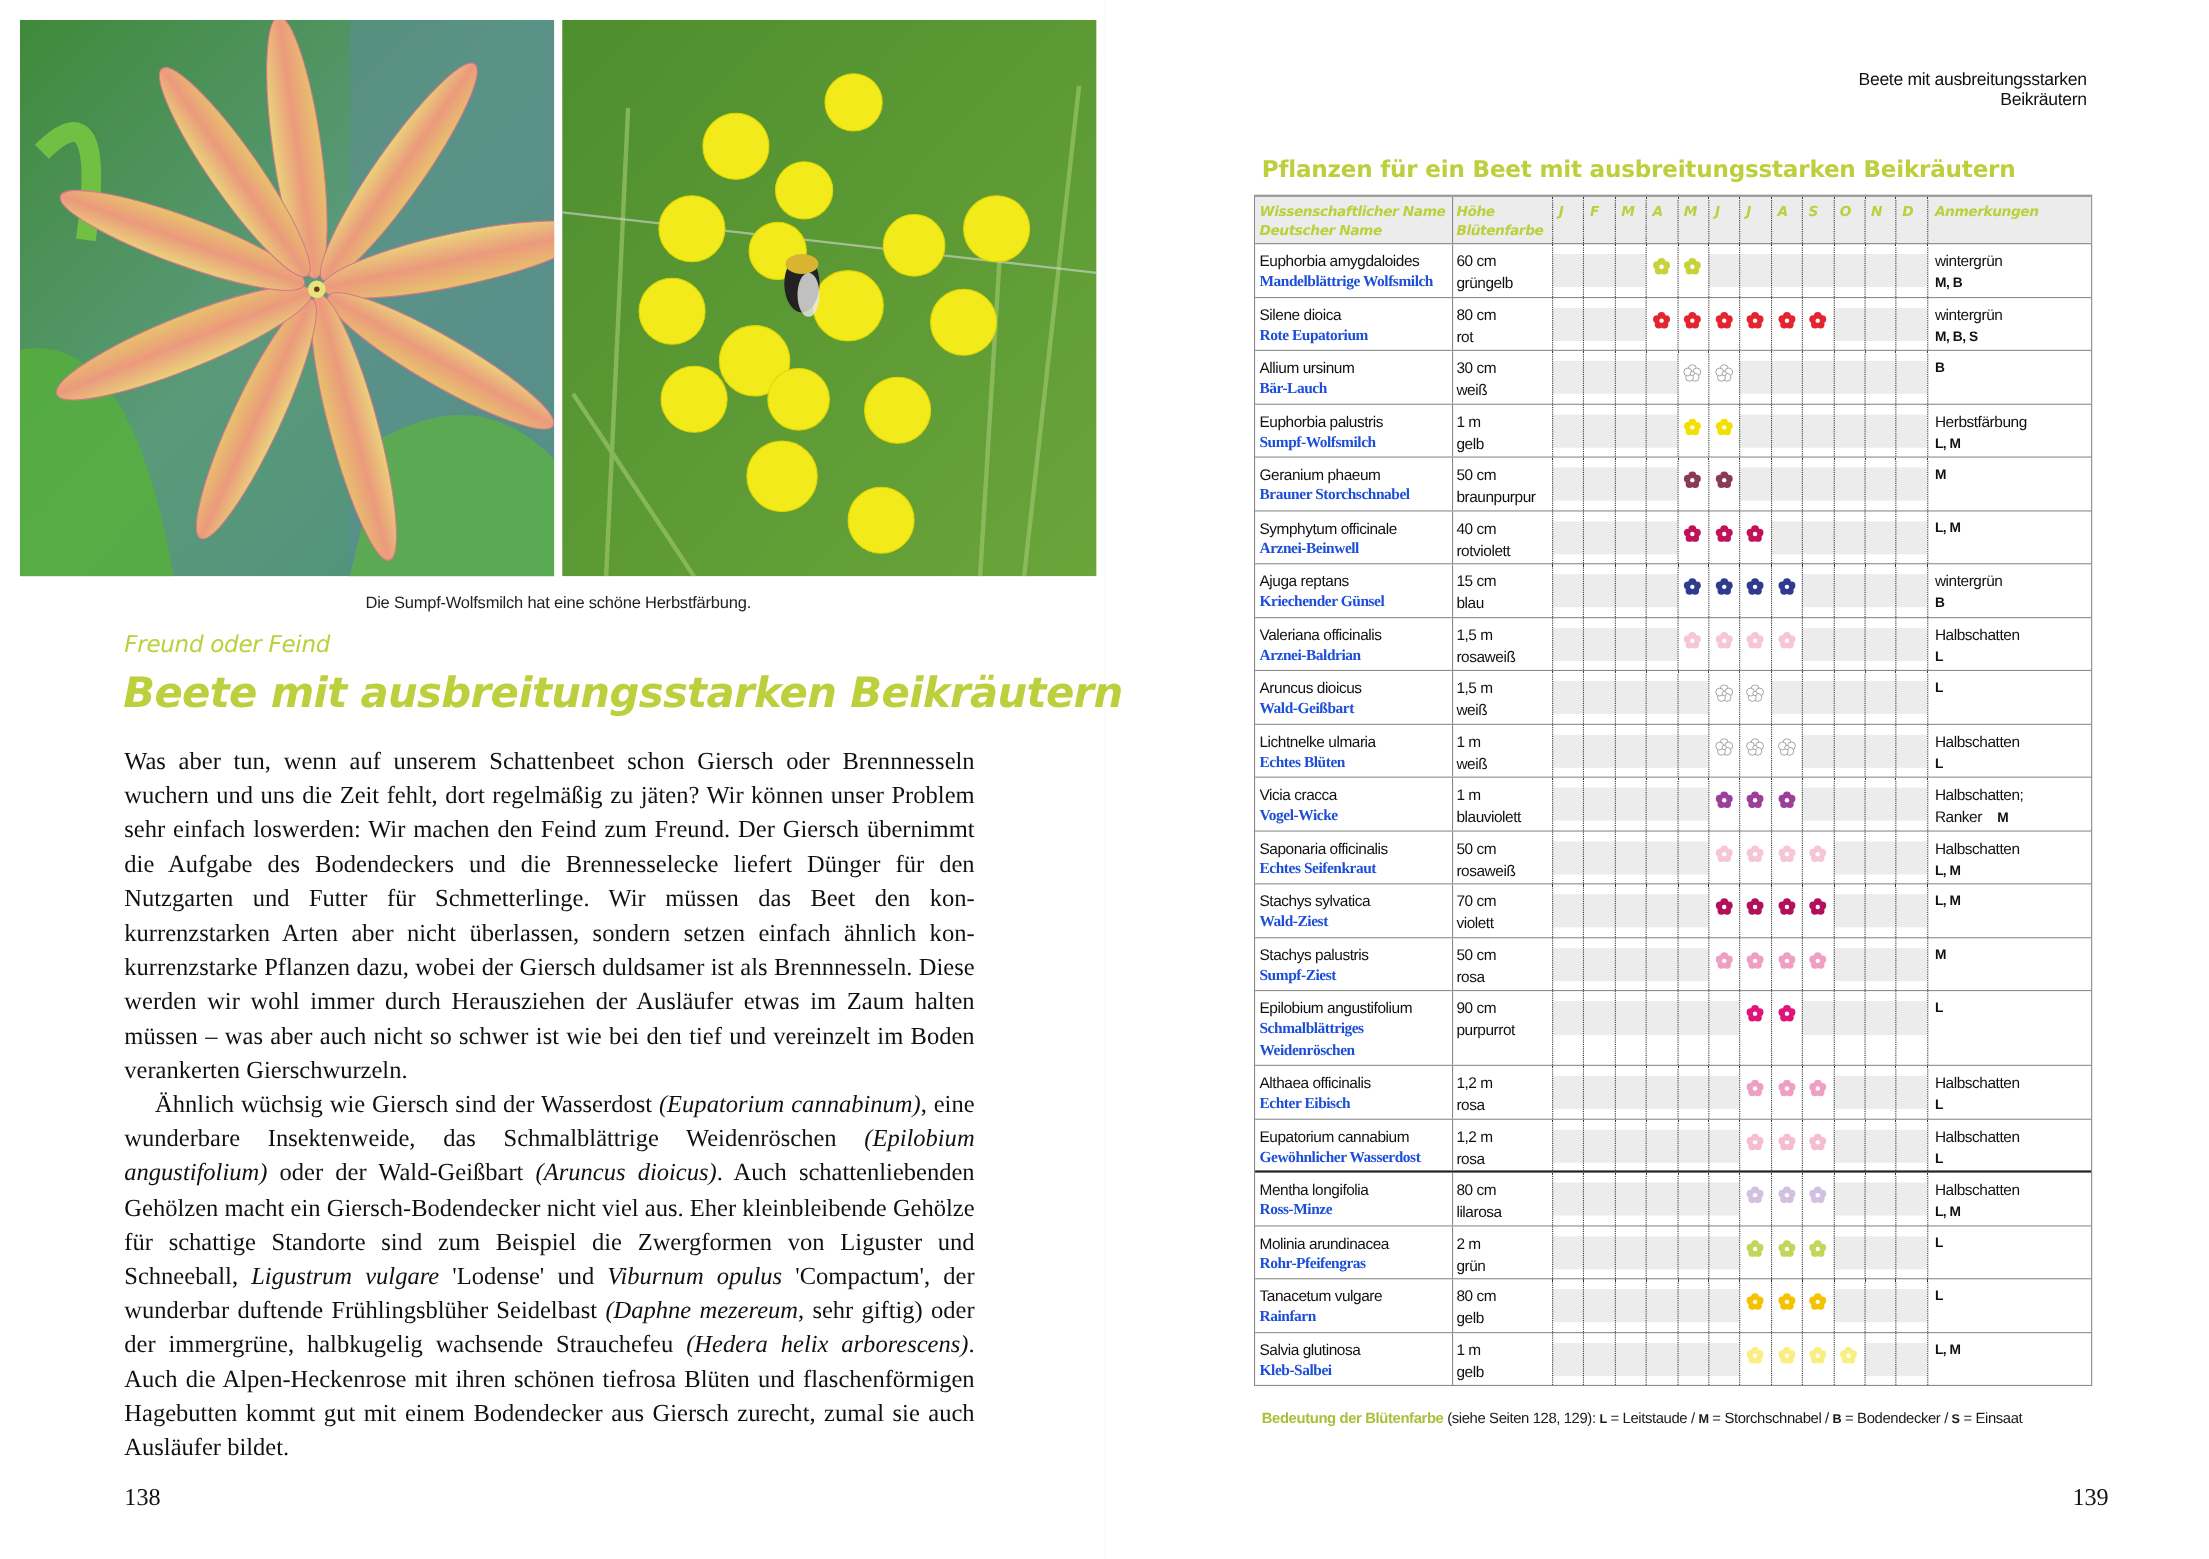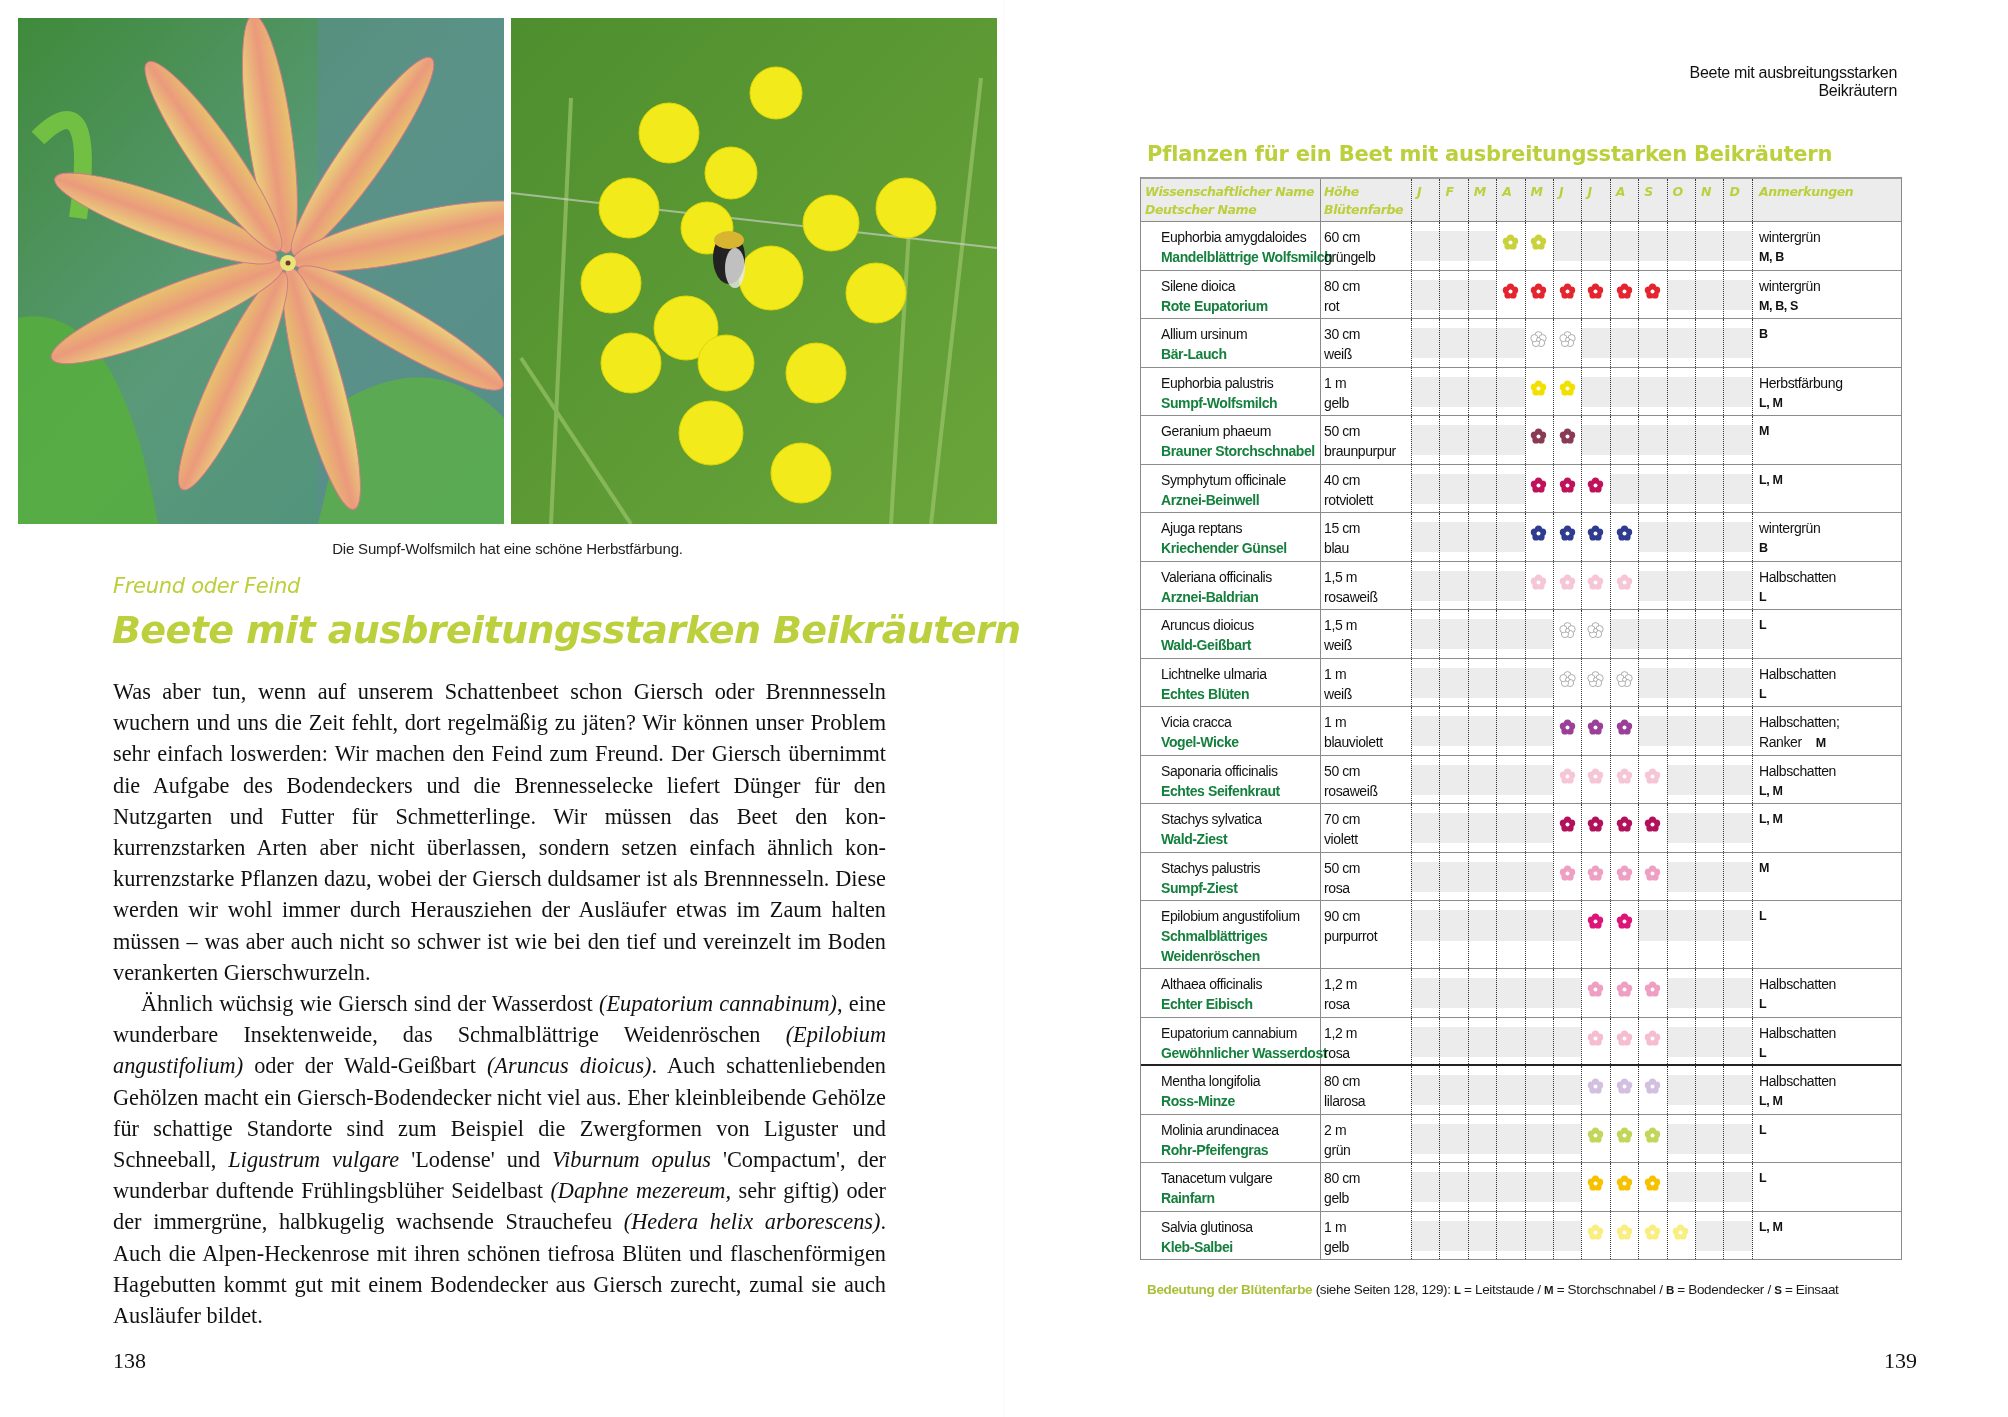--- a/index.html
+++ b/index.html
@@ -32,22 +32,22 @@
 
   .tbl { position:absolute; left:1140px; top:177px; width:760px; }
   .tbl-header { position:relative; height:45px; background:#ececec; border-top:2px solid #9a9a9a; border-bottom:1.5px solid #8a8a8a; box-sizing:border-box; }
   .hdr-cell { position:absolute; top:4px; font-size:12.5px; font-style:italic; font-weight:bold; color:#bccf3c; line-height:18px; font-family:"DejaVu Sans", sans-serif; letter-spacing:-0.4px; }
   .month-hdr { position:absolute; top:5px; width:28px; text-align:left; padding-left:6px; box-sizing:border-box; font-size:12.5px; font-style:italic; font-weight:bold; color:#bccf3c; font-family:"DejaVu Sans", sans-serif; }
 
   .row { position:relative; height:48.5px; border-bottom:1.5px solid #8c8c8c; box-sizing:border-box; }
   .row.tall { height:68px; }
   .row.dark-rule { border-bottom:2px solid #222; }
   .cell { position:absolute; top:5px; font-size:14px; line-height:20px; color:#111; letter-spacing:-0.4px; white-space:nowrap; }
-  .cell .de { font-weight:bold; color:#15803d; font-weight:600; }
-  .cell-name { left:20px; }
+  .cell .de { font-weight:bold; color:#1d4ed8; font-weight:600;font-family:Liberation Serif, serif; }
+  .cell-name { left:4px; }
   .cell-height { left:183px; }
   .cell-note { left:618px; }
   .cell-note .codes { font-weight:bold; font-size:12.5px; }
 
   .vline-solid { position:absolute; top:0; bottom:0; width:0; border-left:1.3px solid #8a8a8a; }
   .vline-dot { position:absolute; top:0; bottom:0; width:0; border-left:1.3px dotted #333; }
 
   .grey-bar { position:absolute; top:9px; height:30px; background:#ececec; }
   .row.tall .grey-bar { top:9px; height:31px; }
 

